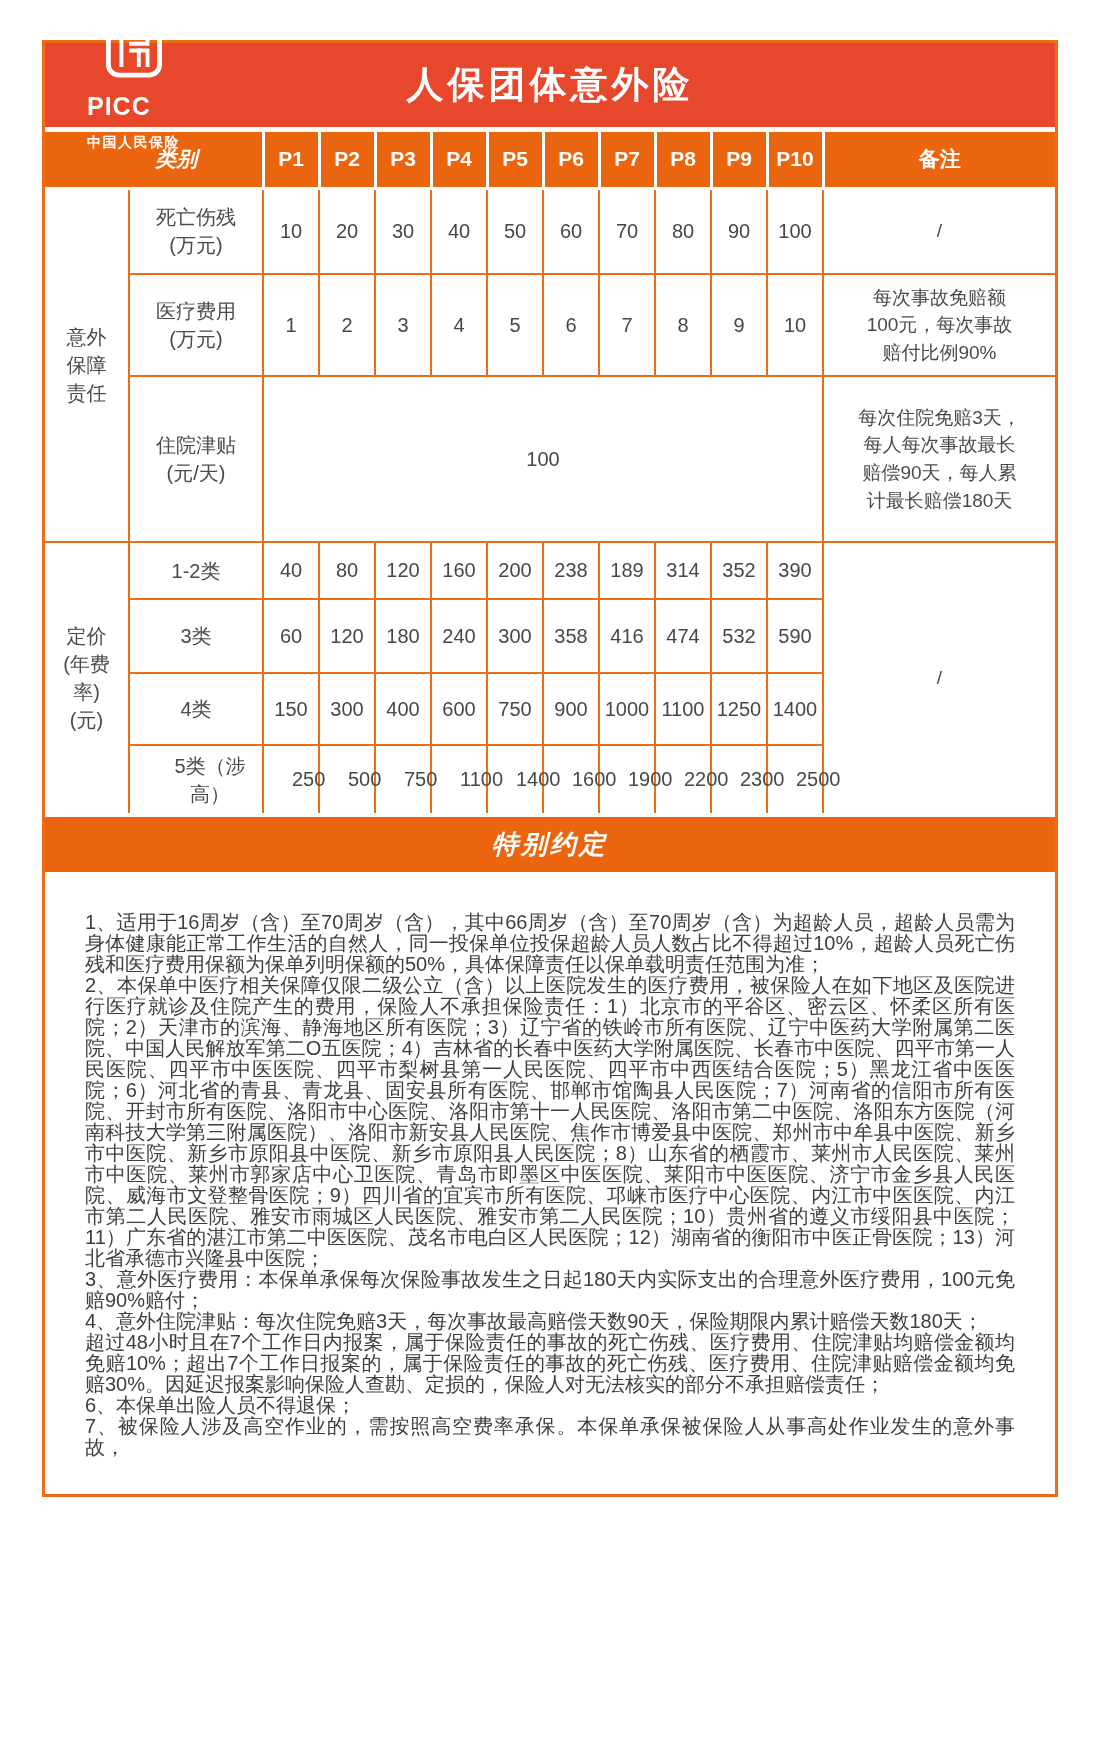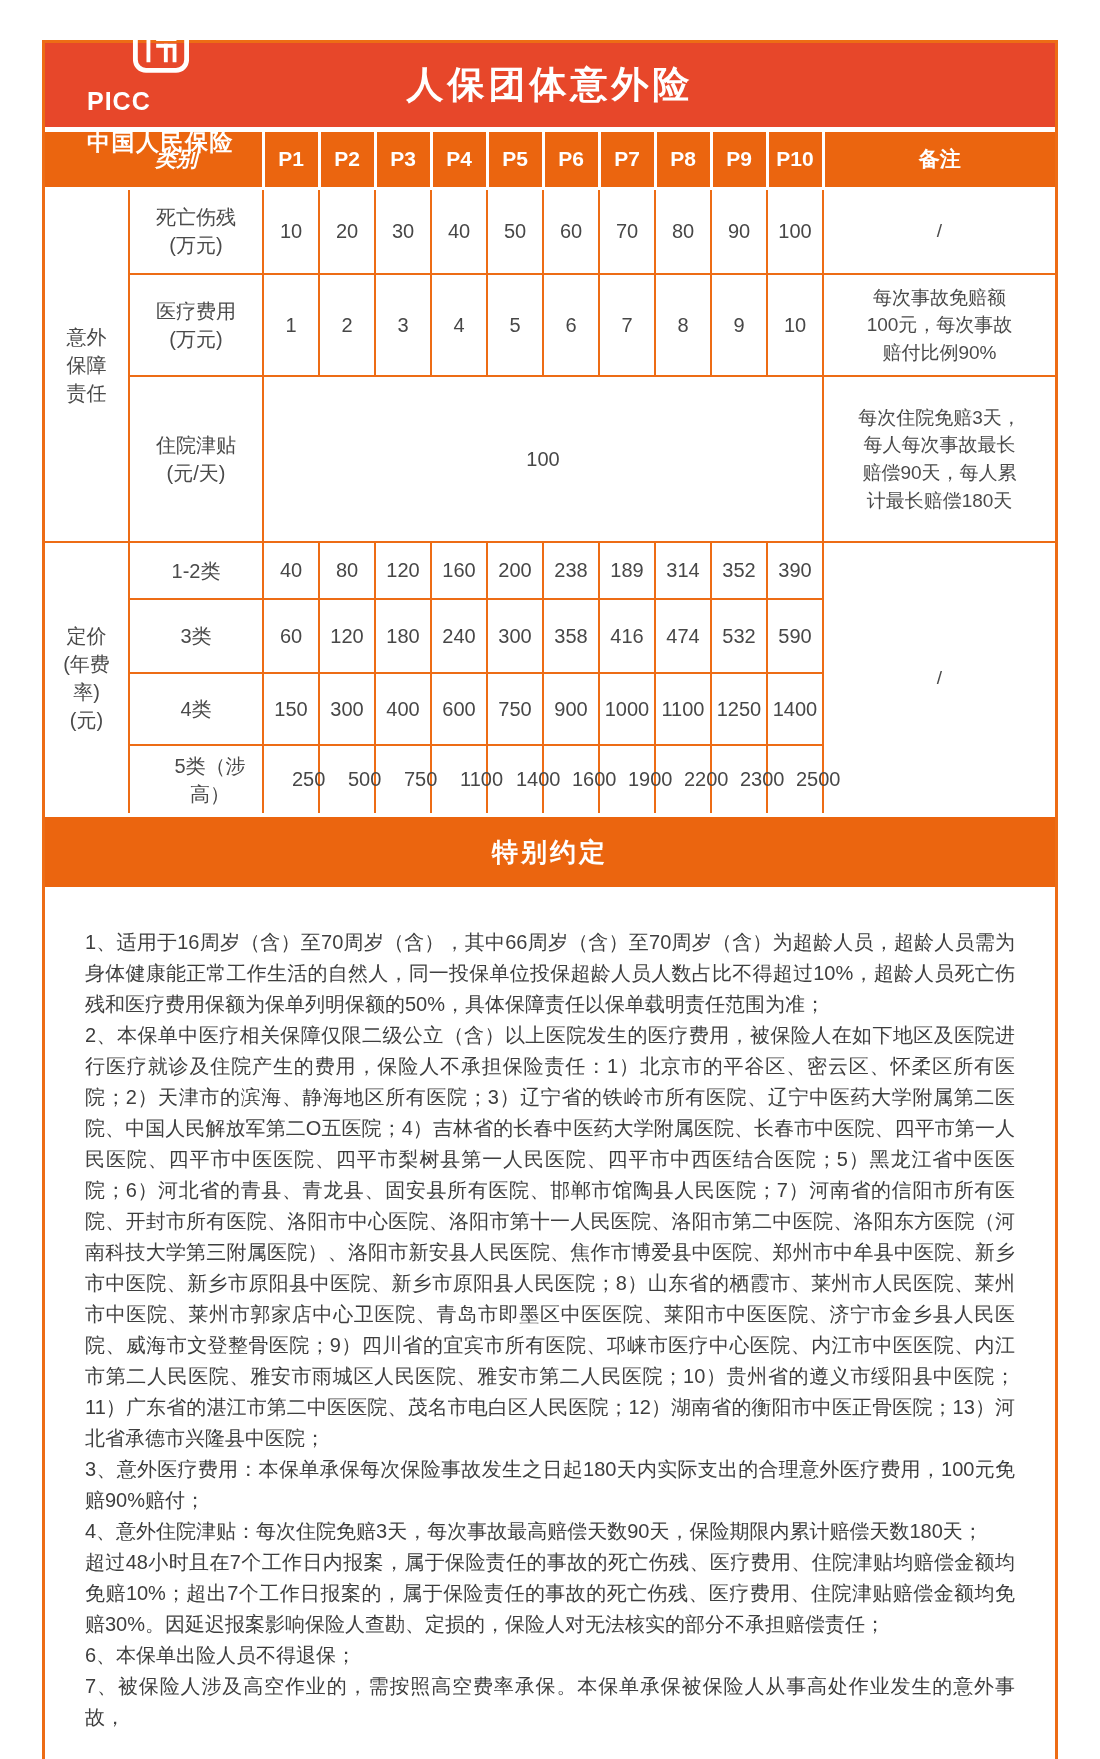--- a/index.html
+++ b/index.html
@@ -7,45 +7,45 @@
   body { width:1100px; min-height:1759px; }
   .page { padding:40px 42px 45px; }
   .frame { border:3px solid #ED6C15; background:#fff; }
 
   
   .banner { position:relative; height:84px; background:#E7472A; display:flex; align-items:center; justify-content:center; margin-bottom:5px; }
   .logo { position:absolute; left:42px; top:50%; transform:translateY(-50%); display:flex; align-items:center; gap:14px;flex-direction:column; }
   .logo svg { display:block; }
   .logo-txt { color:#fff; line-height:1.05; }
   .logo-picc { font-size:25px; font-weight:800; letter-spacing:1px; }
-  .logo-co { font-size:23px; font-weight:700; letter-spacing:1.5px; margin-top:16px; }
+  .logo-co { font-size:14px; font-weight:700; letter-spacing:1.5px; margin-top:16px; }
   .title { color:#fff; font-size:37px; font-weight:800; letter-spacing:4px; }
 
   
   table { border-collapse:collapse; border-style:hidden; table-layout:fixed; width:1010px; }
   td,th { border:2px solid #ED6C15; text-align:center; vertical-align:middle; color:#474747; font-size:20px; }
   tr.h th { background:#EB650F; color:#fff; font-weight:700; font-size:21px; border:3px solid #fff; height:56px; }
   th.cat { text-align:center; padding-left:46px; font-size:22px;font-style:italic; }
   td.grp, td.sub { white-space:pre-line; font-size:20px; color:#4a4a4a; line-height:1.4; }
   td.remk { font-size:19px; line-height:1.45; padding:6px 34px; color:#4a4a4a; }
   tr.r1 td { height:86px; }
   tr.r2 td { height:102px; }
   tr.r3 td { height:166px; }
   tr.p1 td { height:57px; }
   tr.p2 td { height:74px; }
   tr.p3 td { height:72px; }
   tr.p4 td { height:68px;padding-left:28px; }
 
   
-  .band { margin-top:4px; height:70px; background:#EB650F; display:flex; align-items:center; justify-content:center; }
+  .band { margin-top:4px; height:55px; background:#EB650F; display:flex; align-items:center; justify-content:center;font-style:italic; }
   .band-title { color:#fff; font-size:26px; font-weight:700; letter-spacing:3px; }
 
   
   .clauses { padding:40px 40px 36px; }
-  .clauses p { font-size:20px; line-height:31px; color:#3E3E3E; text-align:justify; }
+  .clauses p { font-size:20px; line-height:21px; color:#3E3E3E; text-align:justify; }
 </style>
 </head>
 <body>
 
 <div class="page">
   <div class="frame">
 
     <div class="banner">
       <div class="logo">
         <span>

